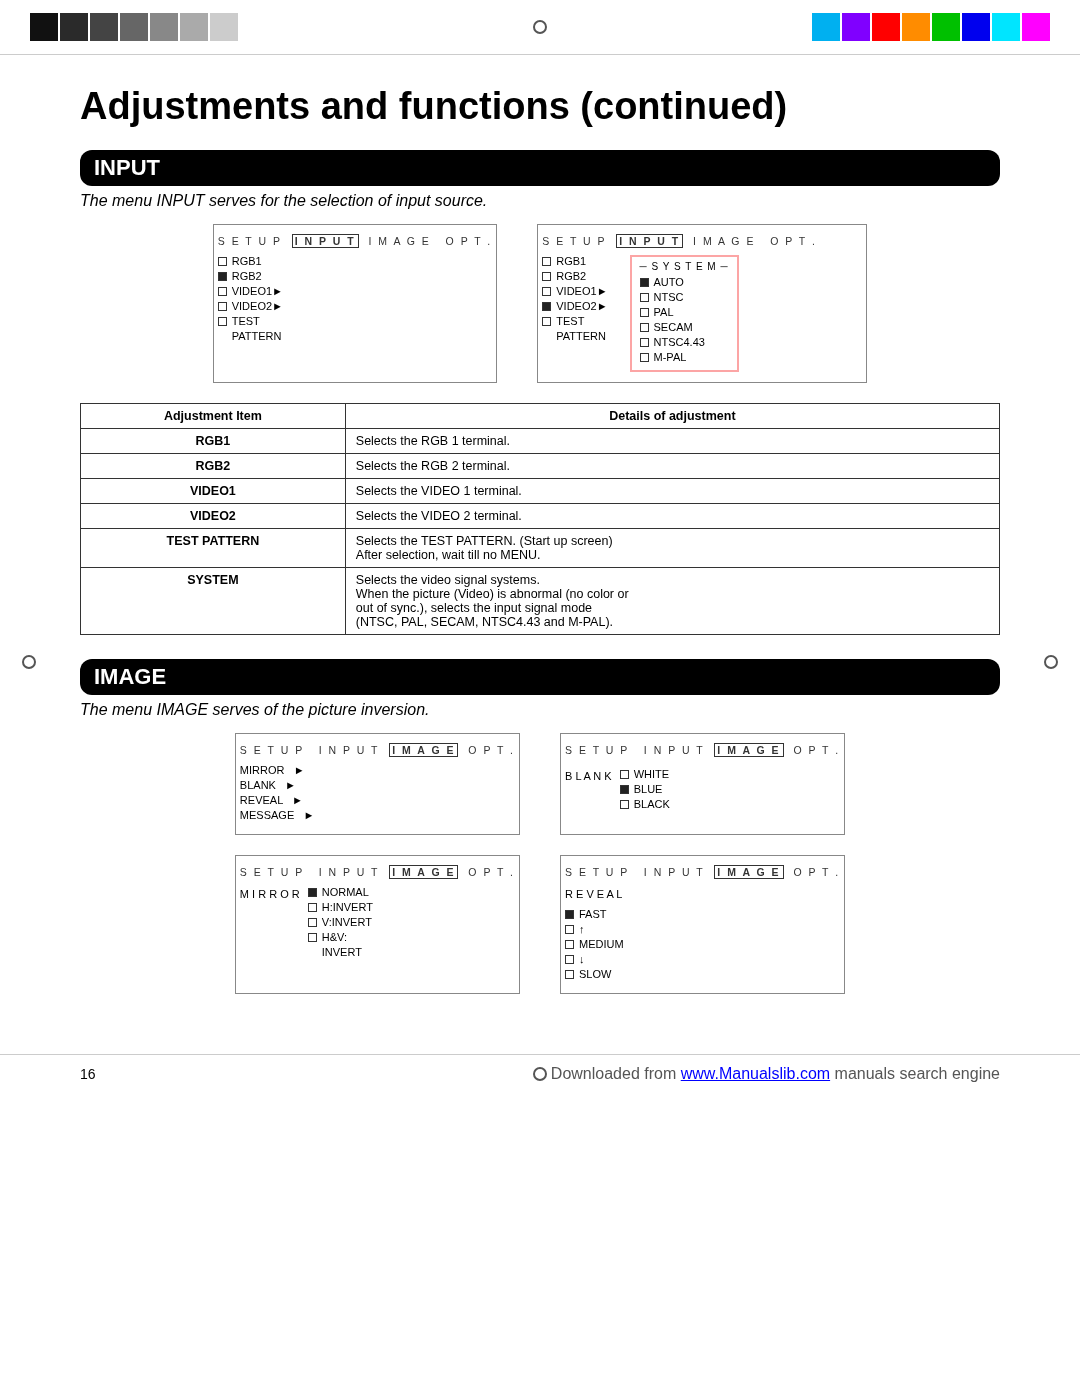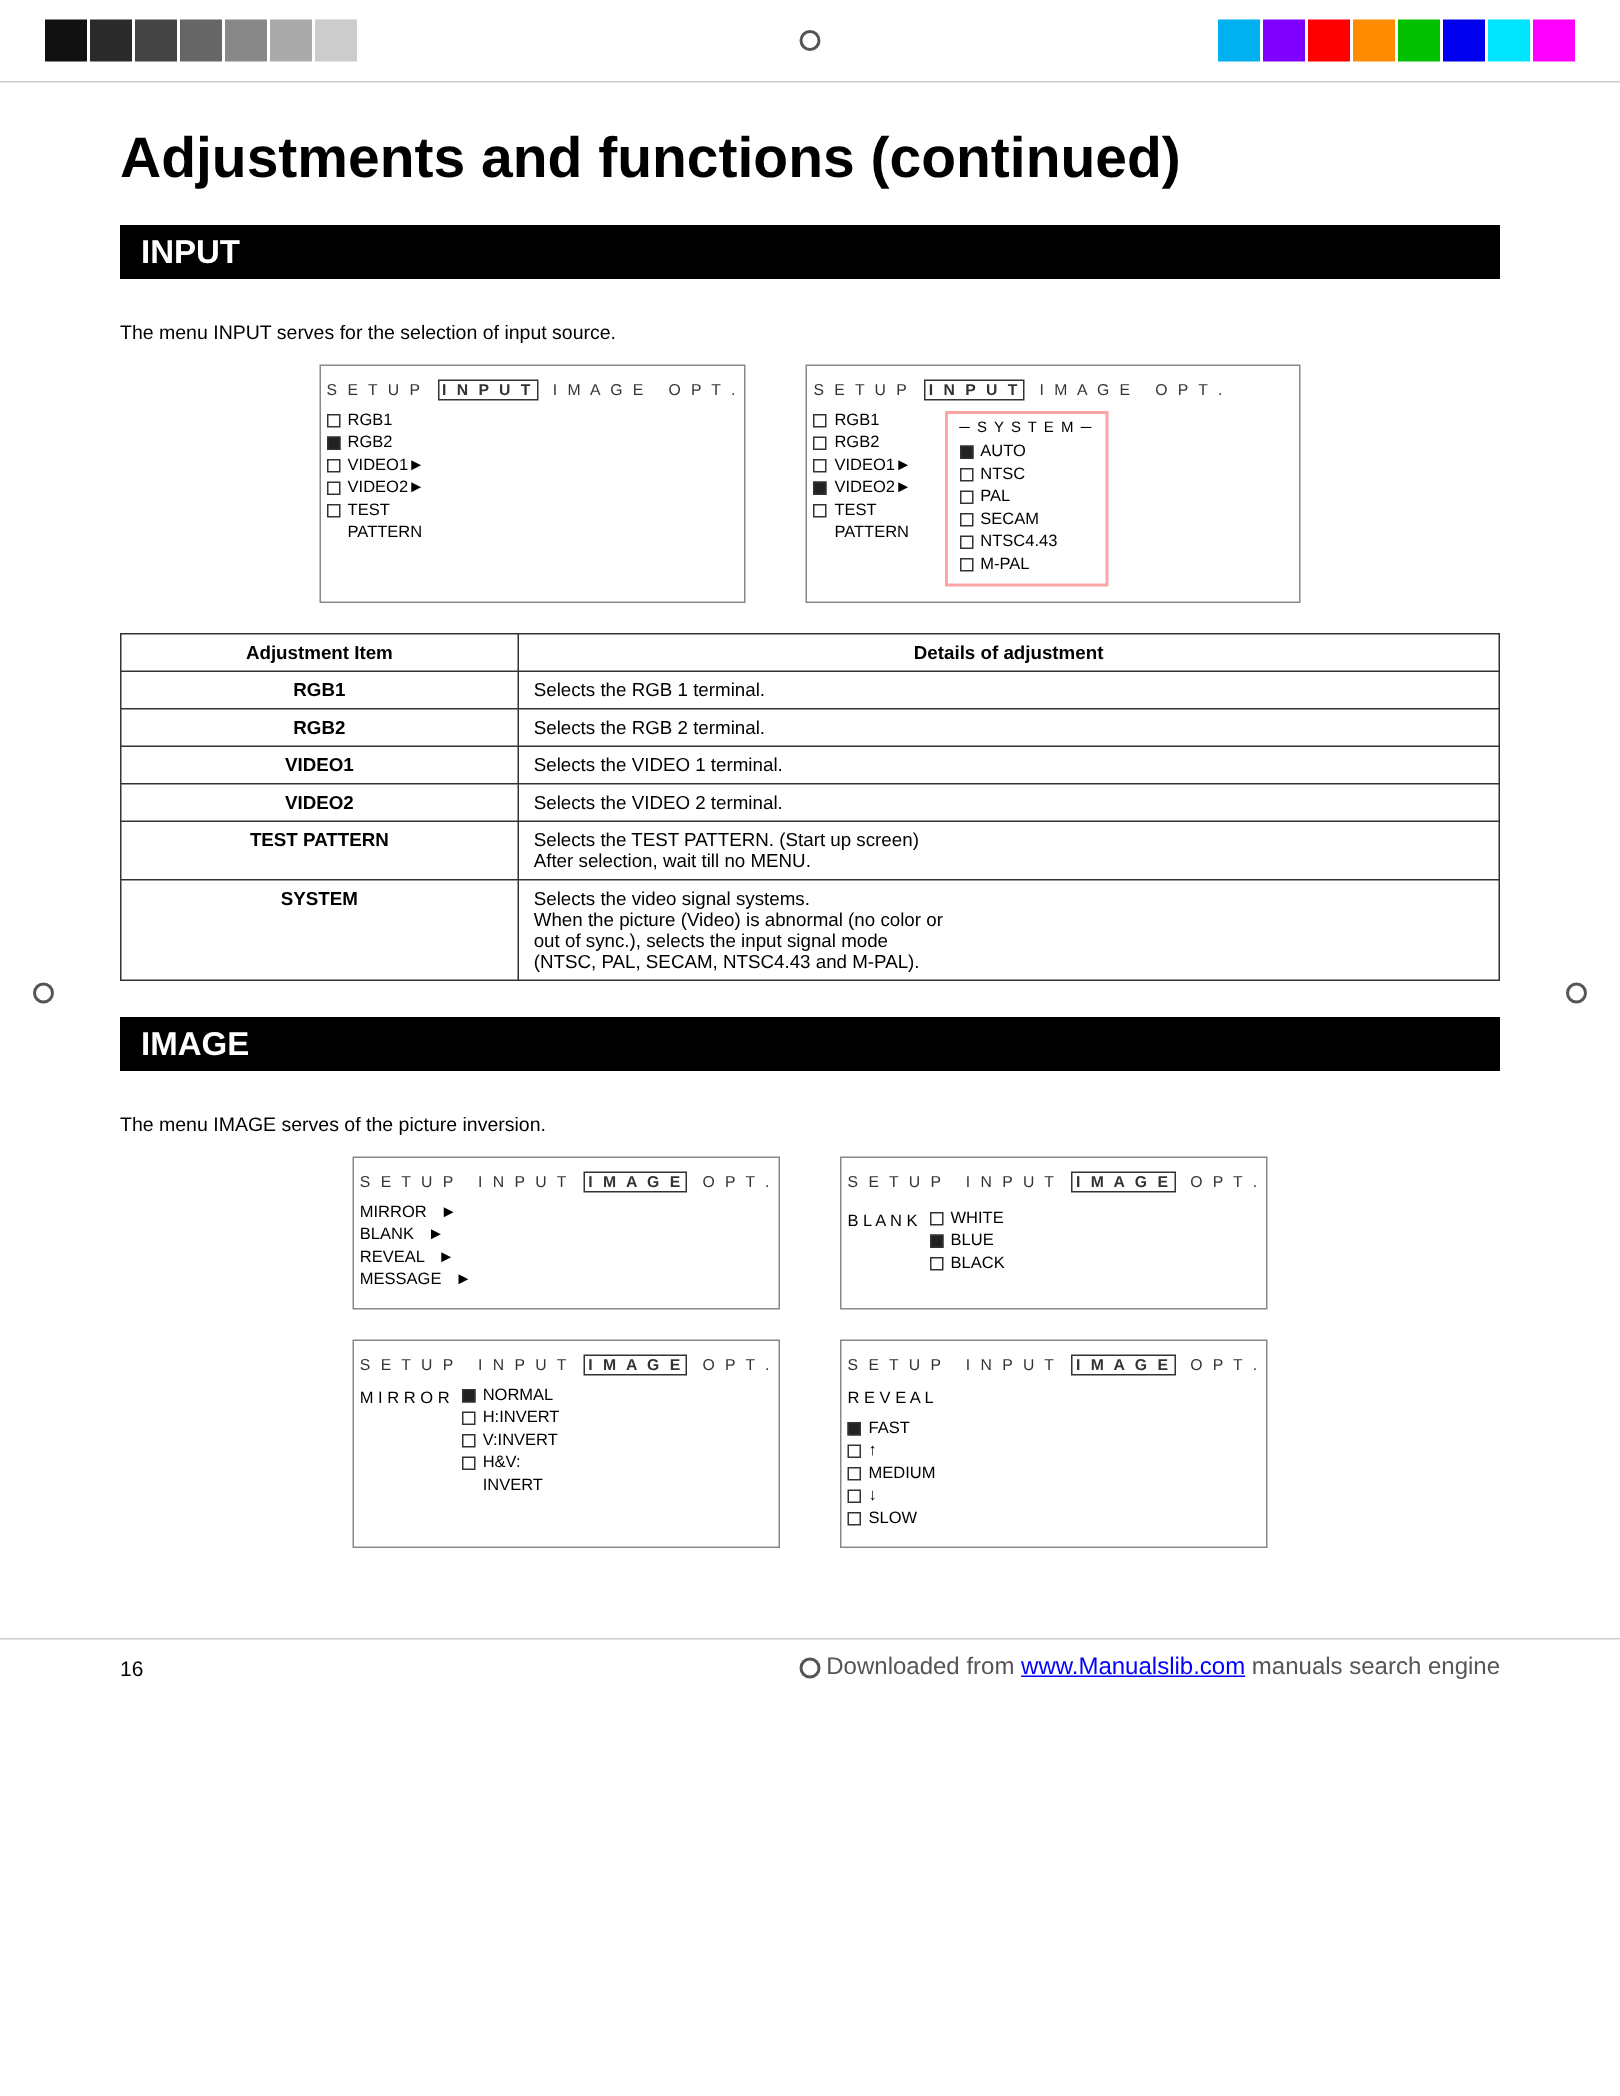--- a/index.html
+++ b/index.html
@@ -62,28 +62,30 @@
       margin-top: 10px;
     }
 
     
     .section-header {
       background: #000;
       color: #fff;
       font-size: 22px;
       font-weight: bold;
       padding: 5px 14px;
-      margin-bottom: 28px;
+      margin-bottom: 6px;
       display: inline-block;
       width: 100%;
+      border-radius: 12px;
     }
 
     .section-desc {
       margin-bottom: 14px;
-      font-size: 13px;
+      font-size: 16px;
+      font-style: italic;
     }
 
     
     .menu-boxes-row {
       display: flex;
       gap: 40px;
       margin-bottom: 20px;
       justify-content: center;
     }
 

